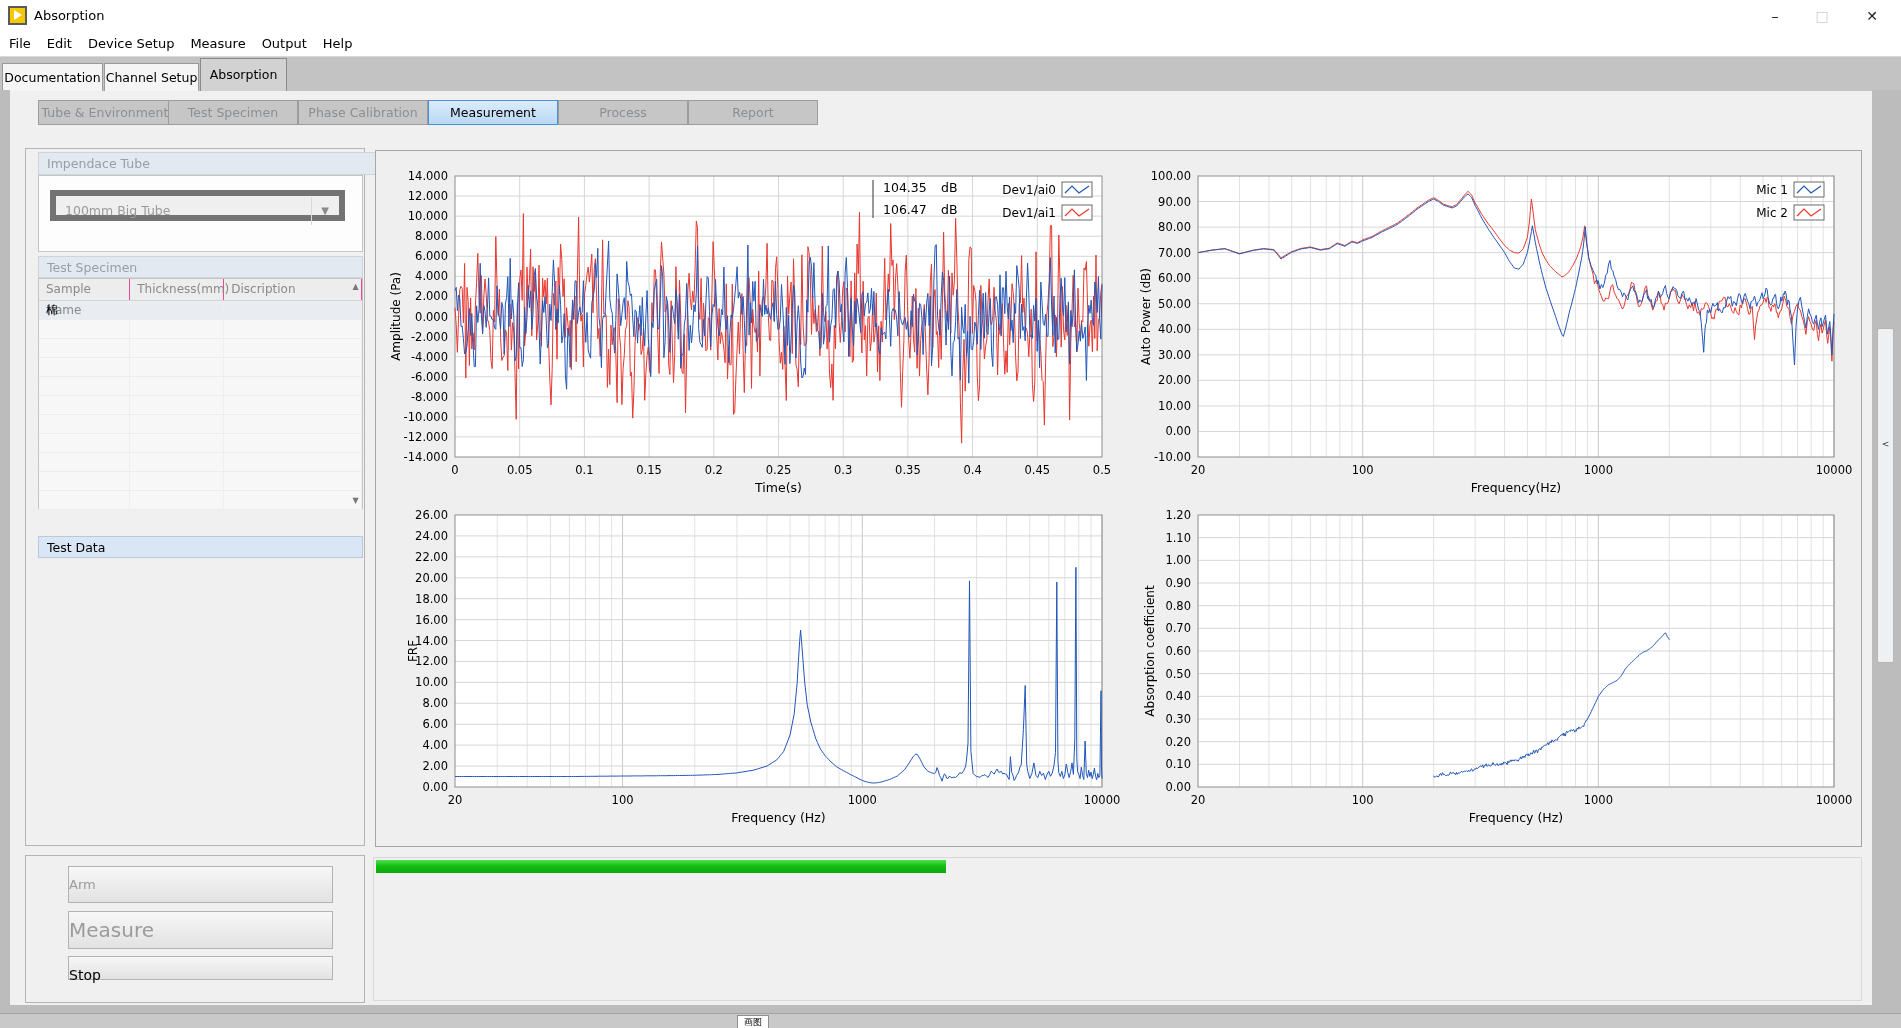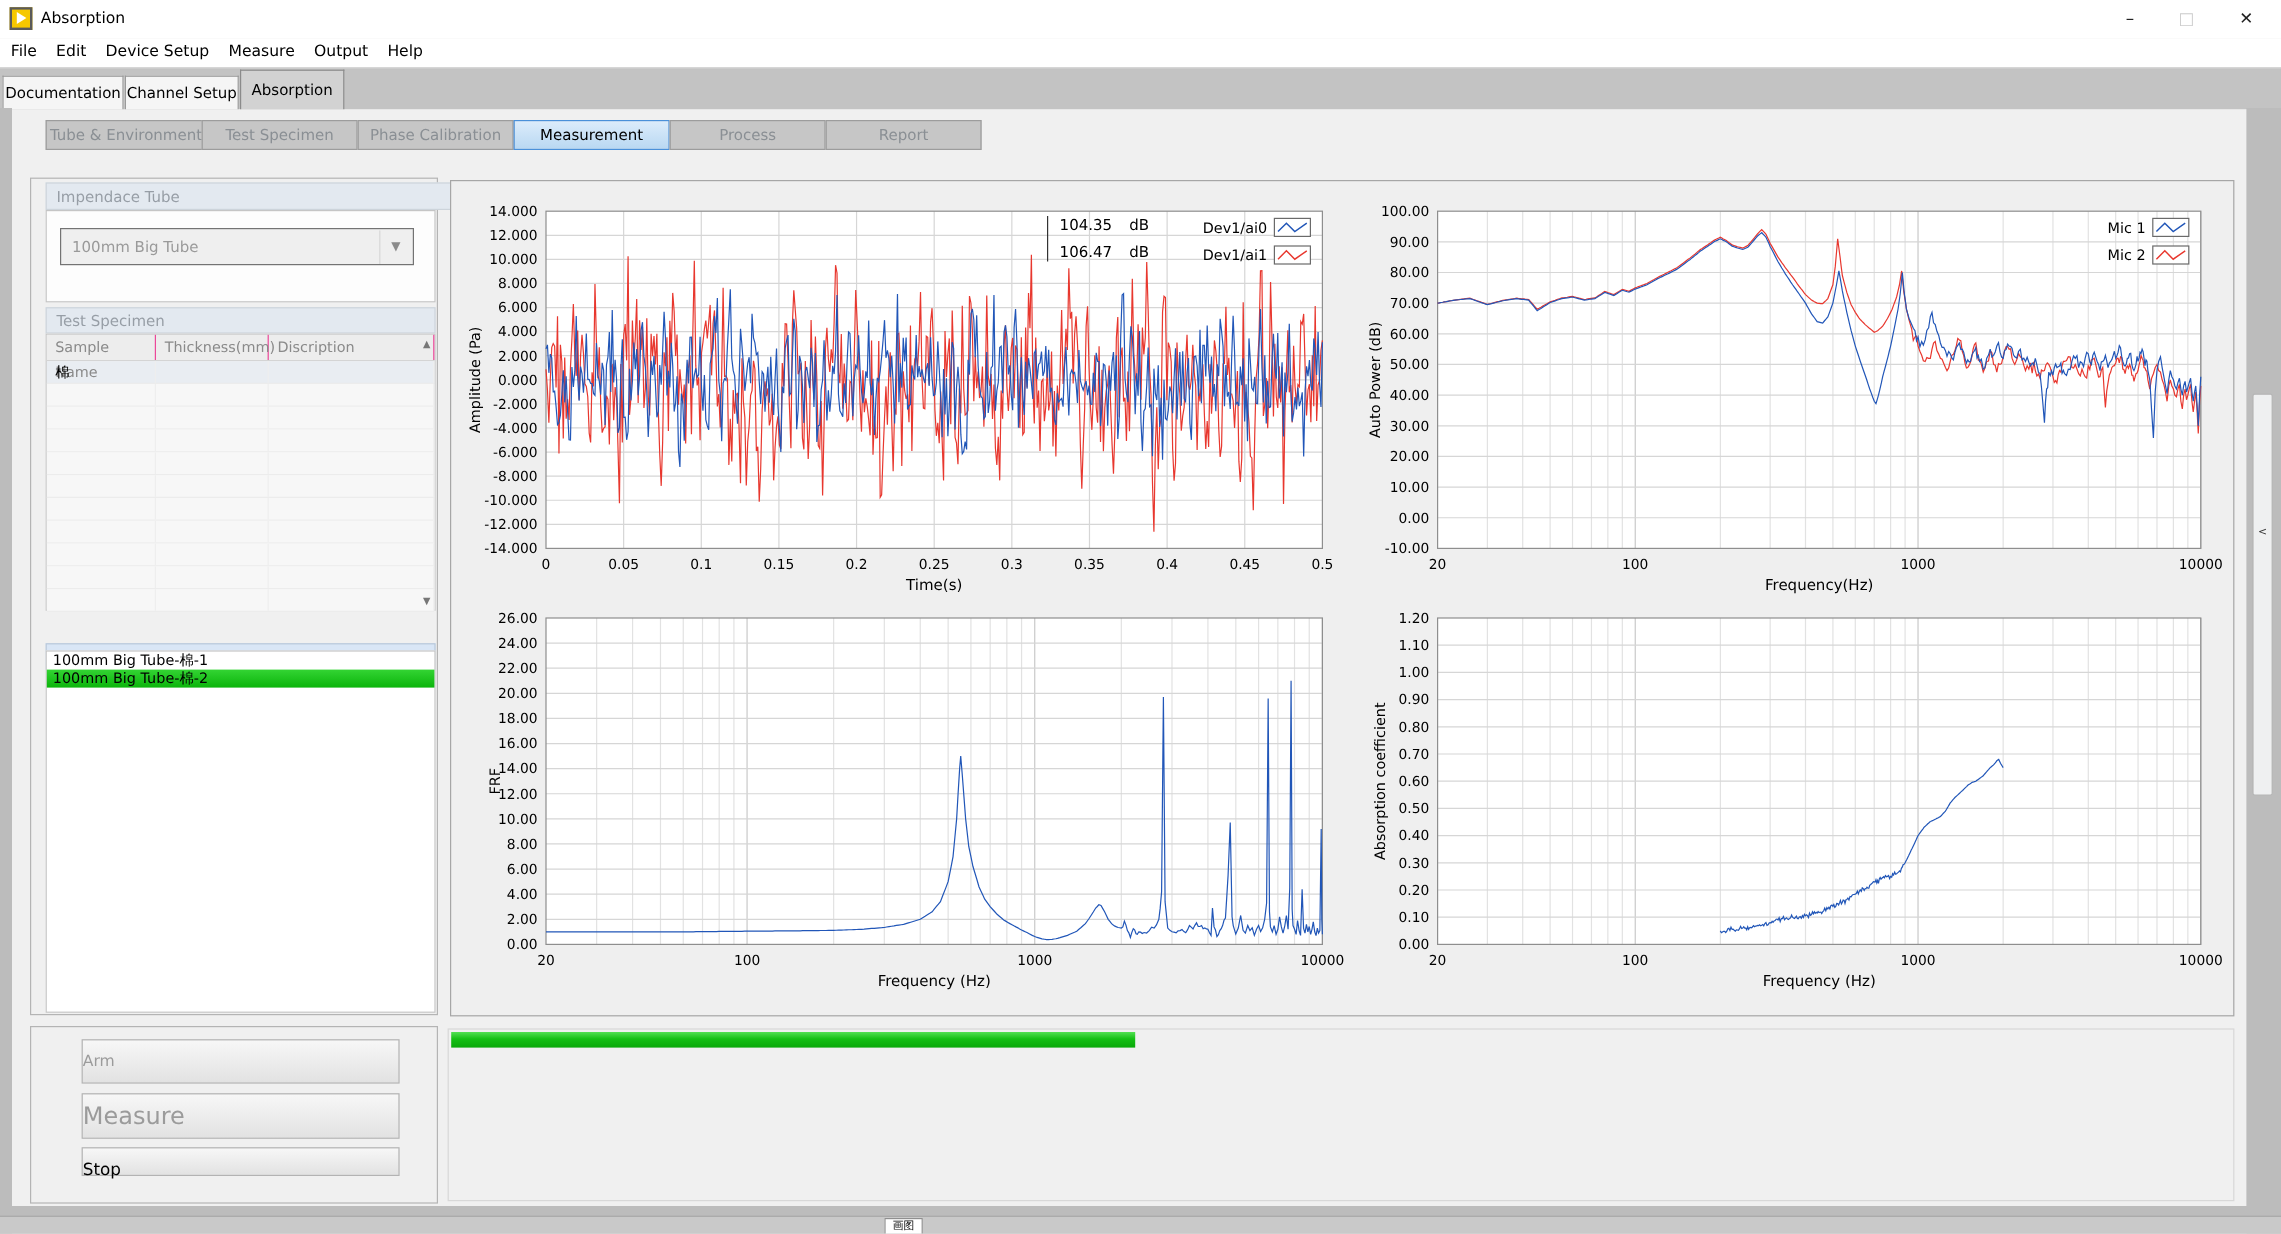--- a/index.html
+++ b/index.html
@@ -25,21 +25,21 @@
   .taskbar{left:0;top:1013px;width:1901px;height:15px;background:#c9c9c9;border-top:1px solid #a3a3a3;}
   .task-icon{left:737px;top:1015px;width:30px;height:14px;background:#ffffff;border:1px solid #8f8f8f;font-size:9px;text-align:center;line-height:13px;color:#000;}
   
   .sub-tab{position:absolute;top:100px;height:25px;box-sizing:border-box;background:#c6c6c6;border:1px solid #9c9c9c;color:#8a8f94;font-size:12.5px;text-align:center;line-height:23px;}
   .sub-tab.active{background:linear-gradient(#dcecfb,#b9d8f2);border:1px solid #4a90d9;color:#000;}
   
   .side-container{left:25px;top:148px;width:340px;height:698px;background:#f0f0f0;border:1px solid #b4b4b4;box-sizing:border-box;}
   .group-header{background:#e3e9f0;color:#979ea6;font-size:12.5px;line-height:22px;padding-left:8px;border:1px solid #cdd4db;box-sizing:border-box;}
   .group-header.enabled{background:#d9e6f6;color:#000;border-color:#b9c8da;margin-top:16px;}
   .white-box{background:#fdfdfd;border:1px solid #c5c5c5;box-sizing:border-box;}
-  .dropdown{background:#efefef;border:1px solid #737373;box-sizing:border-box;color:#9a9a9a;font-size:12.5px;line-height:30px;padding-left:9px;}
+  .dropdown{background:#efefef;border:6px solid #737373;box-sizing:border-box;color:#9a9a9a;font-size:12.5px;line-height:30px;padding-left:9px;}
   .dropdown .arrow-box{position:absolute;right:1px;top:1px;width:26px;height:28px;border-left:1px solid #d8d8d8;color:#8b8b8b;text-align:center;line-height:28px;font-size:10px;}
   .tbl-header{background:#ededed;border-bottom:1px solid #d4d4d4;color:#8a8a8a;font-size:12px;display:flex;}
   .tbl-header div{line-height:21px;padding-left:7px;box-sizing:border-box;border-right:1px solid #ec4899;}
   .tbl-row{display:flex;border-bottom:1px solid #ececec;background:#f7f7f7;}
   .tbl-row.first{background:#e9edf2;}
   .tbl-row div{line-height:18px;padding-left:7px;box-sizing:border-box;border-right:1px solid #eeeeee;font-size:12px;color:#000;}
   .scroll-arrow{position:absolute;width:13px;height:13px;font-size:8px;color:#777;text-align:center;line-height:13px;}
   .list-item{font-size:12px;color:#000;line-height:15px;padding-left:5px;white-space:nowrap;}
   .list-item.selected{background:linear-gradient(#33d433,#0bb40b);}
   .btn{position:absolute;left:68px;width:265px;background:linear-gradient(#f7f7f7,#e2e2e2);border:1px solid #b3b3b3;box-sizing:border-box;color:#9b9b9b;}
@@ -169,24 +169,20 @@
           <div style="width: 92px; height: 18px;"></div>
           <div style="width: 94px; height: 18px;"></div>
           <div style="width: 139px; height: 18px;"></div>
         </div>
       </div>
     <div class="scroll-arrow" style="right:0;top:1px">▲</div>
     <div class="scroll-arrow" style="right:0;bottom:1px">▼</div>
   </div>
 
   <div class="abs group-header enabled" style="left:38px;top:520px;width:325px;height:22px">Test Data</div>
-  <div class="abs white-box" style="left:38px;top:542px;width:325px;height:302px;background:#ffffff" id="test-data-list">
-      <div class="list-item">100mm Big Tube-棉-1</div>
-      <div class="list-item selected">100mm Big Tube-棉-2</div>
-    </div>
 
   <div class="abs" style="left:25px;top:855px;width:340px;height:148px;background:#f0f0f0;border:1px solid #b4b4b4;box-sizing:border-box"></div>
   <div class="abs btn" style="top:866px;height:37px;line-height:35px;font-size:13px">Arm</div>
   <div class="abs btn" style="top:911px;height:38px;line-height:36px;font-size:20px">Measure</div>
   <div class="abs btn enabled" style="top:956px;height:24px;line-height:36px;font-size:14px">Stop</div>
 
   <div class="abs chart-panel"></div>
   <div id="chart-layer">
       <div class="abs" style="left:455px;top:176px;width:647px;height:281px"><svg width="647" height="281">
           <rect x="0" y="0" width="647" height="281" fill="#ffffff"></rect>

